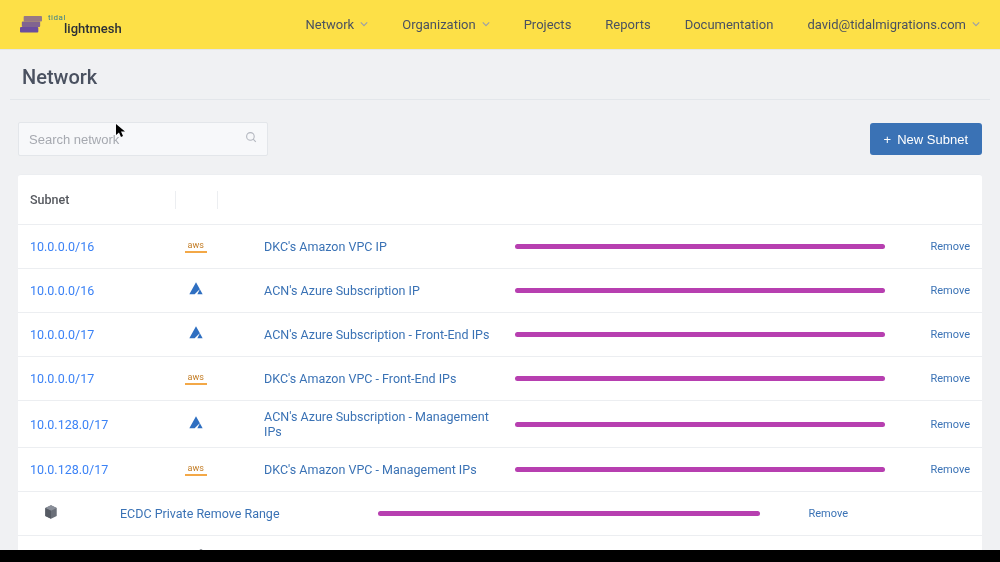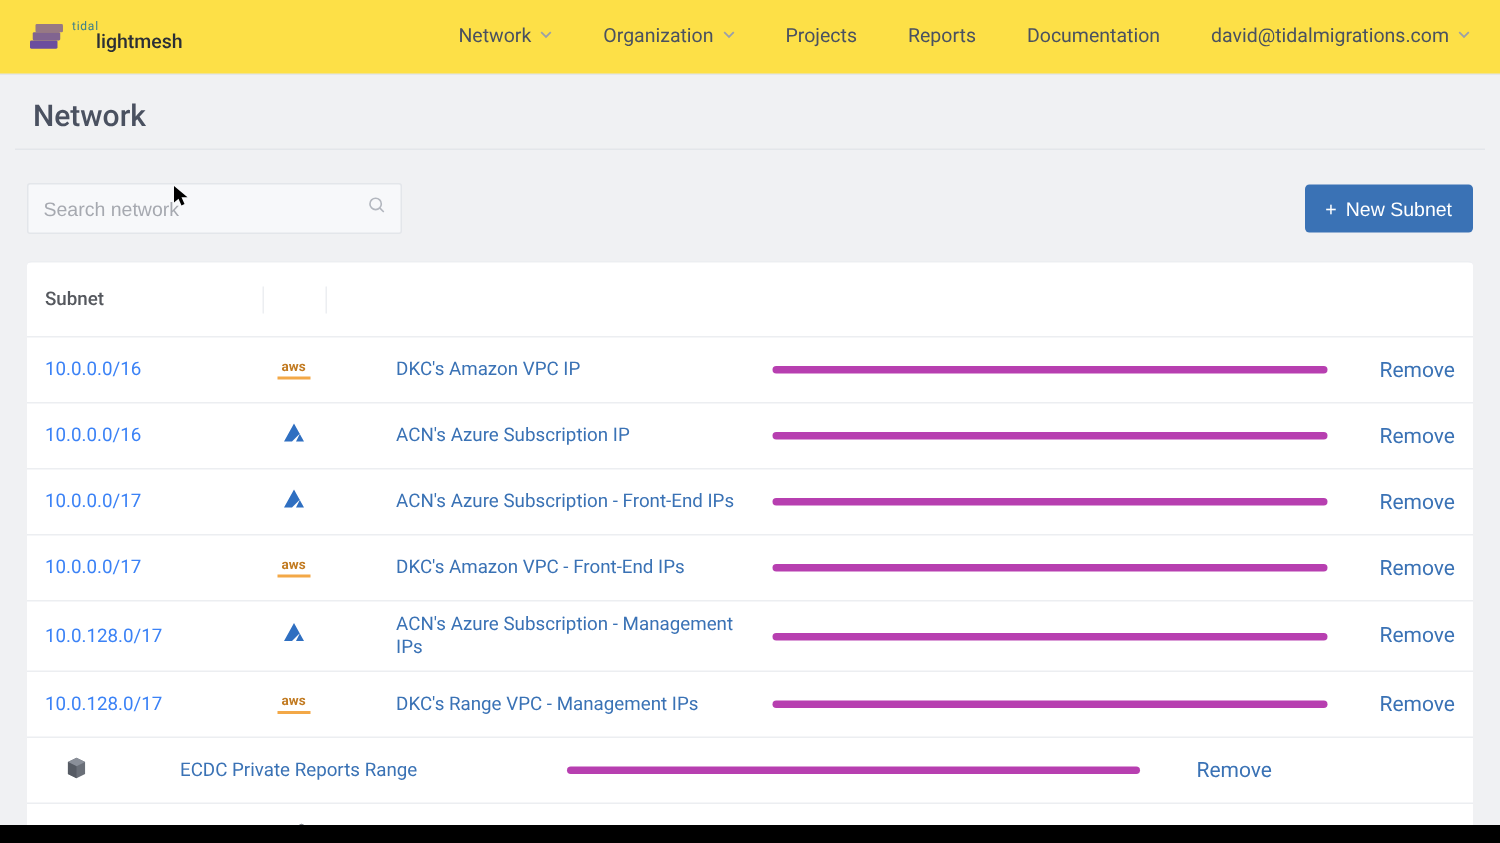--- a/index.html
+++ b/index.html
@@ -163,27 +163,27 @@
     .trow .col-subnet { color: #3b82f6; }
     .trow .col-name { color: #3a72b5; }
     .bar {
       height: 5px;
       background: #b73fb0;
       border-radius: 3px;
       width: 98%;
     }
     .remove-link {
       color: #3a72b5;
-      font-size: 14px;
+      font-size: 11px;
       cursor: pointer;
       display: block;
       text-align: right;
     }
     
-    .pv-aws { font-size: 9px; color: #c27b22; font-weight:700; text-align:center; border-bottom: 2px solid #f3a847; width: 22px; line-height:1.2;}
+    .pv-aws { font-size: 9px; color: #c27b22; font-weight:400; text-align:center; border-bottom: 2px solid #f3a847; width: 22px; line-height:1.2;}
     .pv-azure svg { width: 16px; height: 16px; }
     .pv-cube svg { width: 14px; height: 16px; }
     .cursor-arrow {
       position: absolute;
       left: 116px;
       top: 124px;
       font-size: 12px;
       pointer-events: none;
       color:#000;
     }
@@ -342,37 +342,37 @@
           </div>
           <div class="col-action">
             <span class="remove-link">Remove</span>
           </div>
         </div>
         <div class="trow">
           <div class="col-subnet">10.0.128.0/17</div>
           <div class="col-icon">
             <div class="pv-aws">aws</div>
           </div>
-          <div class="col-name">DKC's Range VPC - Management IPs</div>
+          <div class="col-name">DKC's Amazon VPC - Management IPs</div>
           <div class="col-bar">
             <div class="bar"></div>
           </div>
           <div class="col-action">
             <span class="remove-link">Remove</span>
           </div>
         </div>
         <div class="trow">
           <div class="col-icon">
             <span class="pv-cube"><svg viewBox="0 0 24 28">
                 <path d="M12 2 L22 7 L22 21 L12 26 L2 21 L2 7 Z" fill="#6a6f78"></path>
                 <path d="M12 2 L22 7 L12 12 L2 7 Z" fill="#8a8f99"></path>
                 <path d="M12 12 L12 26 L2 21 L2 7 Z" fill="#565b64"></path>
               </svg></span>
           </div>
-          <div class="col-name">ECDC Private Reports Range</div>
+          <div class="col-name">ECDC Private Remove Range</div>
           <div class="col-bar">
             <div class="bar"></div>
           </div>
           <div class="col-action">
             <span class="remove-link">Remove</span>
           </div>
         </div>
         <div class="trow">
           <div class="col-subnet">10.100.0.0/17</div>
           <div class="col-icon">

